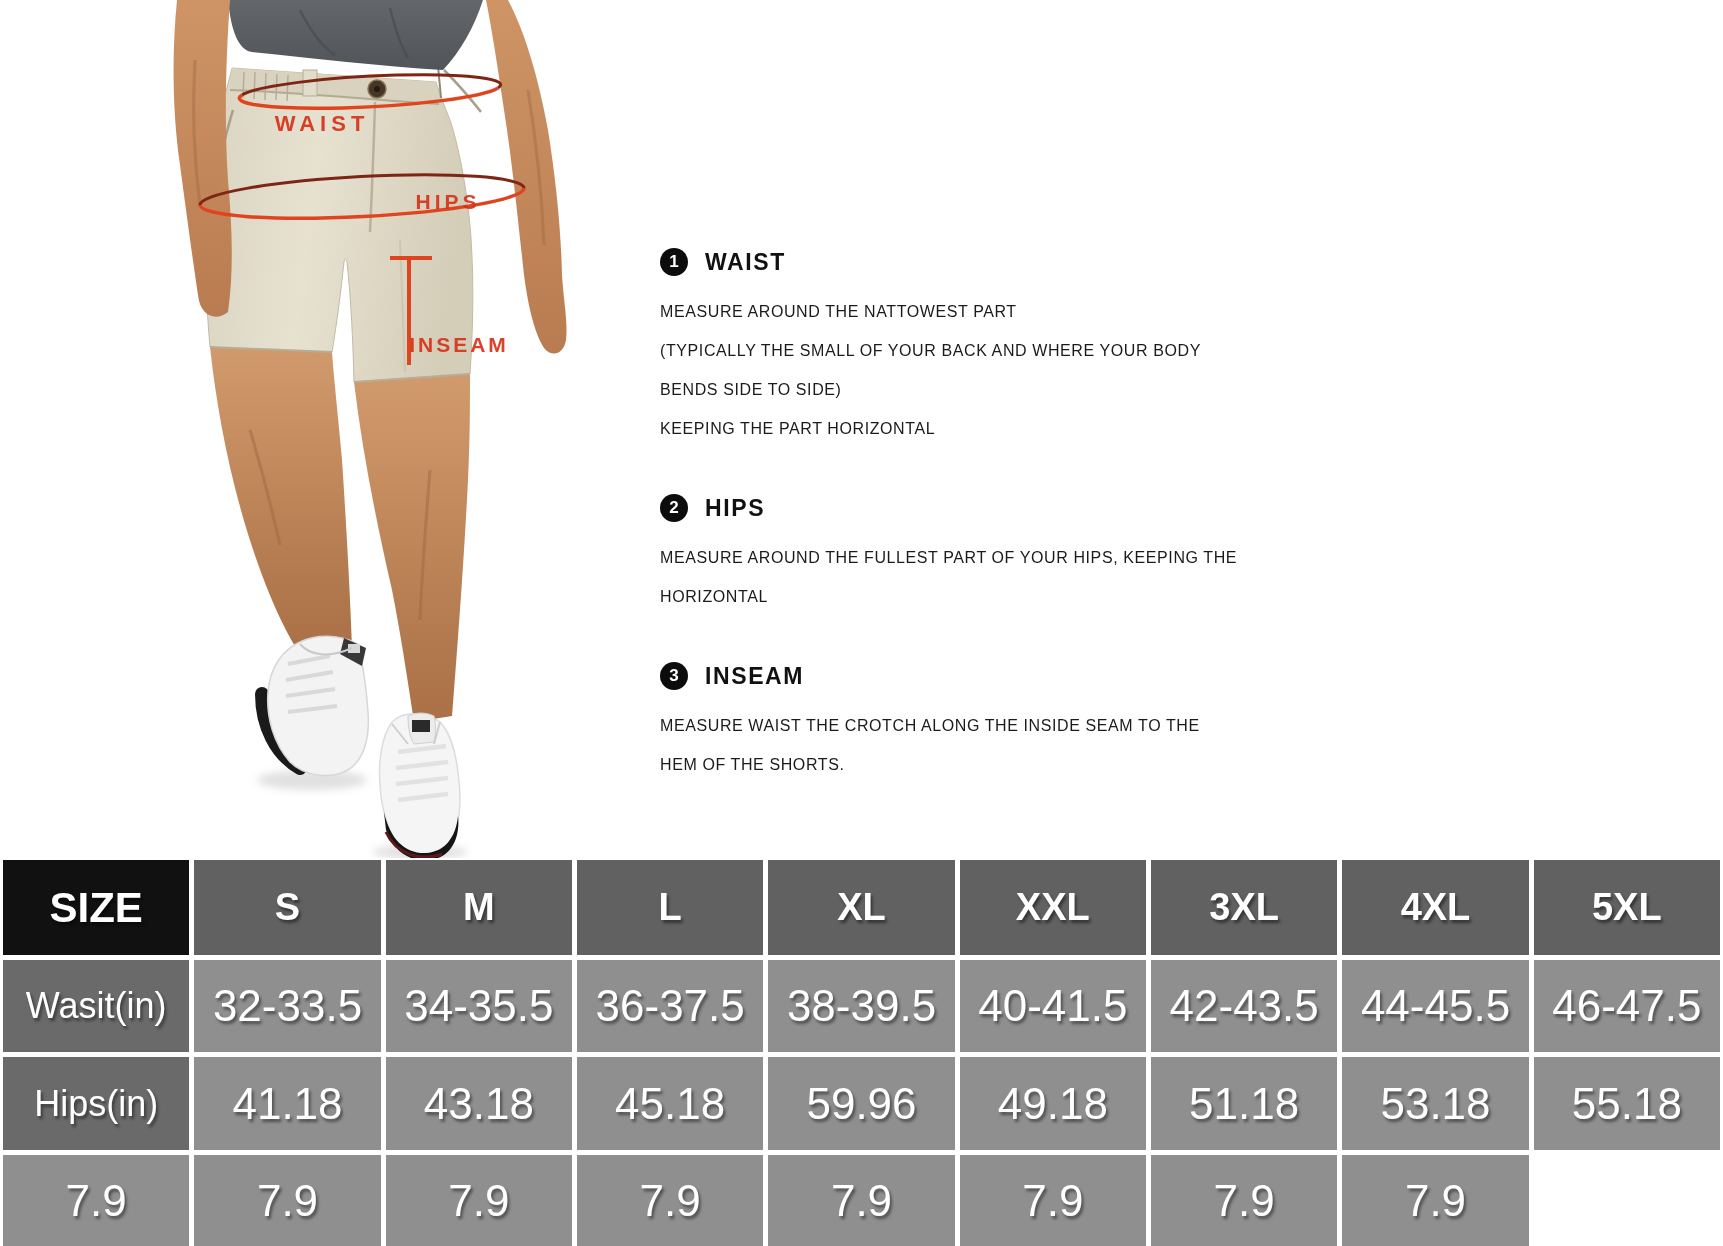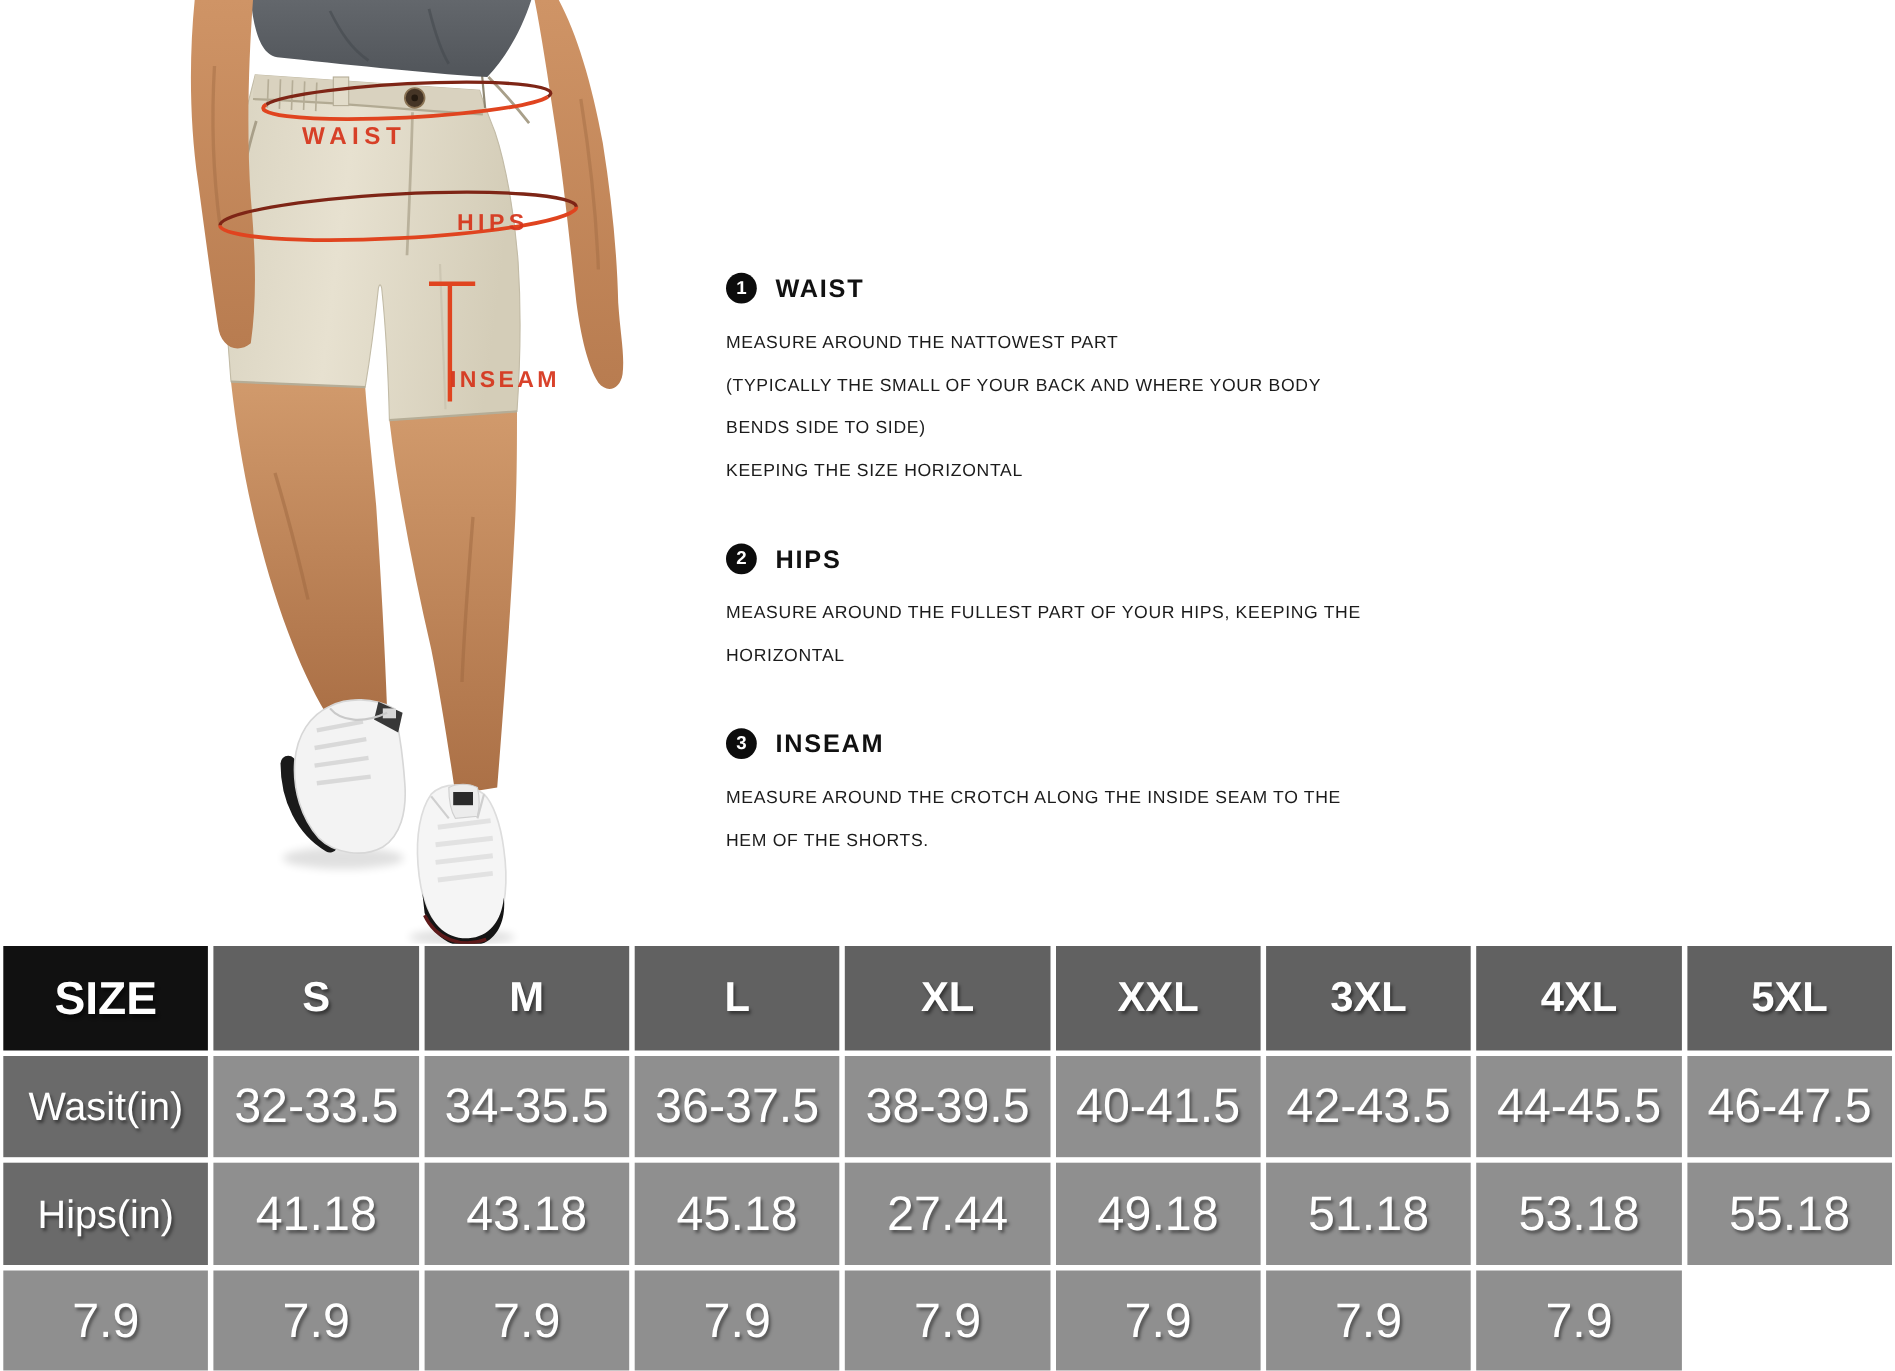--- a/index.html
+++ b/index.html
@@ -142,38 +142,38 @@
   <div class="instructions">
 
     <div class="instr-block">
       <div class="instr-head">
         <span class="badge">1</span>
         <span class="instr-title">WAIST</span>
       </div>
       <div class="instr-line">MEASURE AROUND THE NATTOWEST PART</div>
       <div class="instr-line">(TYPICALLY THE SMALL OF YOUR BACK AND WHERE YOUR BODY</div>
       <div class="instr-line">BENDS SIDE TO SIDE)</div>
-      <div class="instr-line">KEEPING THE SIZE HORIZONTAL</div>
+      <div class="instr-line">KEEPING THE PART HORIZONTAL</div>
     </div>
 
     <div class="instr-block">
       <div class="instr-head">
         <span class="badge">2</span>
         <span class="instr-title">HIPS</span>
       </div>
       <div class="instr-line">MEASURE AROUND THE FULLEST PART OF YOUR HIPS, KEEPING THE</div>
       <div class="instr-line">HORIZONTAL</div>
     </div>
 
     <div class="instr-block">
       <div class="instr-head">
         <span class="badge">3</span>
         <span class="instr-title">INSEAM</span>
       </div>
-      <div class="instr-line">MEASURE AROUND THE CROTCH ALONG THE INSIDE SEAM TO THE</div>
+      <div class="instr-line">MEASURE WAIST THE CROTCH ALONG THE INSIDE SEAM TO THE</div>
       <div class="instr-line">HEM OF THE SHORTS.</div>
     </div>
 
   </div>
 
   <div class="size-table">
 
     <div class="cell size-hd">SIZE</div>
     <div class="cell col-hd">S</div>
     <div class="cell col-hd">M</div>
@@ -191,21 +191,21 @@
     <div class="cell val">38-39.5</div>
     <div class="cell val">40-41.5</div>
     <div class="cell val">42-43.5</div>
     <div class="cell val">44-45.5</div>
     <div class="cell val">46-47.5</div>
 
     <div class="cell row-lbl">Hips(in)</div>
     <div class="cell val">41.18</div>
     <div class="cell val">43.18</div>
     <div class="cell val">45.18</div>
-    <div class="cell val">27.44</div>
+    <div class="cell val">59.96</div>
     <div class="cell val">49.18</div>
     <div class="cell val">51.18</div>
     <div class="cell val">53.18</div>
     <div class="cell val">55.18</div>
 
     <div class="cell val">7.9</div>
     <div class="cell val">7.9</div>
     <div class="cell val">7.9</div>
     <div class="cell val">7.9</div>
     <div class="cell val">7.9</div>

